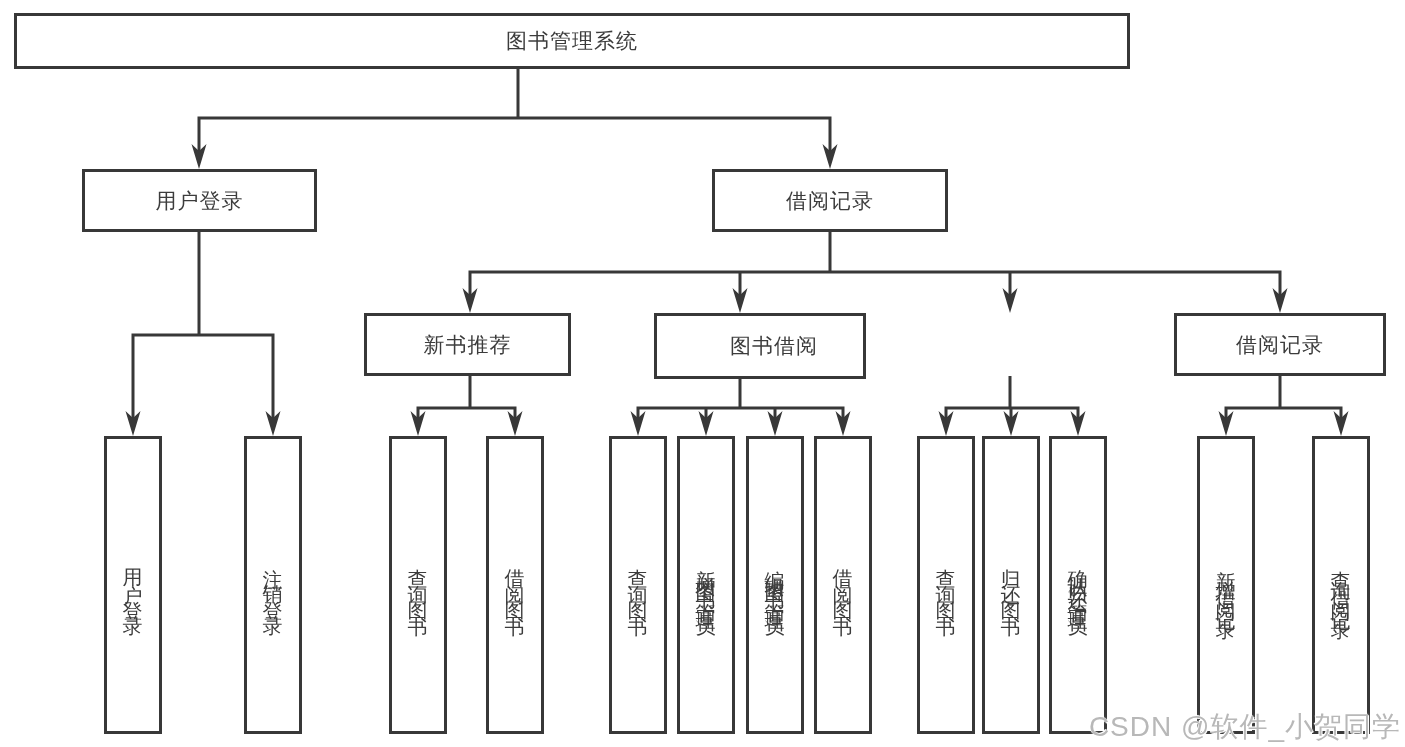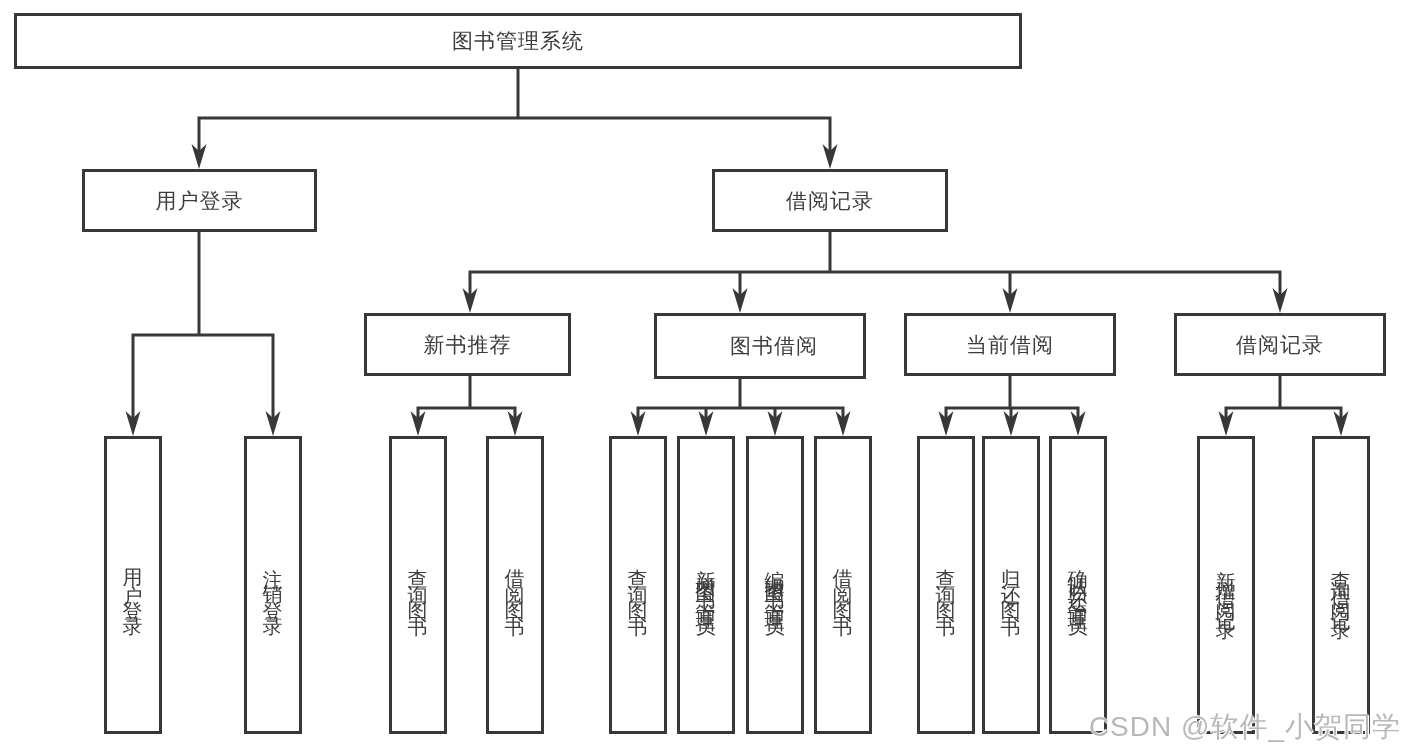--- a/index.html
+++ b/index.html
@@ -95,39 +95,36 @@
       <polygon fill="var(--line)" stroke="none" points="1078,436 1070.5,411 1078,418 1085.5,411"></polygon>
     </g>
 
     <g>
       <path d="M1280,376 L1280,408 M1224.5,408 L1342.5,408 M1226,408 L1226,419 M1341,408 L1341,419"></path>
       <polygon fill="var(--line)" stroke="none" points="1226,436 1218.5,411 1226,418 1233.5,411"></polygon>
       <polygon fill="var(--line)" stroke="none" points="1341,436 1333.5,411 1341,418 1348.5,411"></polygon>
     </g>
   </svg>
 
-  <div class="node hbox" style="left:14px;top:13px;width:1008px;height:56px;">
+  <div class="node hbox" style="left:14px;top:13px;width:1116px;height:56px;">
     <span>图书管理系统</span>
   </div>
 
   <div class="node hbox" style="left:82px;top:169px;width:235px;height:63px;">
     <span>用户登录</span>
   </div>
   <div class="node hbox" style="left:712px;top:169px;width:236px;height:63px;">
     <span>借阅记录</span>
   </div>
 
   <div class="node hbox" style="left:364px;top:313px;width:207px;height:63px;">
     <span>新书推荐</span>
   </div>
   <div class="node hbox" style="left:654px;top:313px;width:212px;height:66px;padding-left:28px;">
     <span>图书借阅</span>
-  </div>
-  <div class="node hbox" style="left:904px;top:313px;width:212px;height:63px;">
-    <span>当前借阅</span>
   </div>
   <div class="node hbox" style="left:1174px;top:313px;width:212px;height:63px;font-family:Liberation Mono, monospace;">
     <span>借阅记录</span>
   </div>
 
   <div class="node vbox" style="left:104px;top:436px;width:58px;height:298px;">
     <span class="vlabel" style="letter-spacing: 0.8em;">用户登录</span>
   </div>
   <div class="node vbox" style="left:244px;top:436px;width:58px;height:298px;">
     <span class="vlabel" style="letter-spacing: 0.8em;">注销登录</span>

